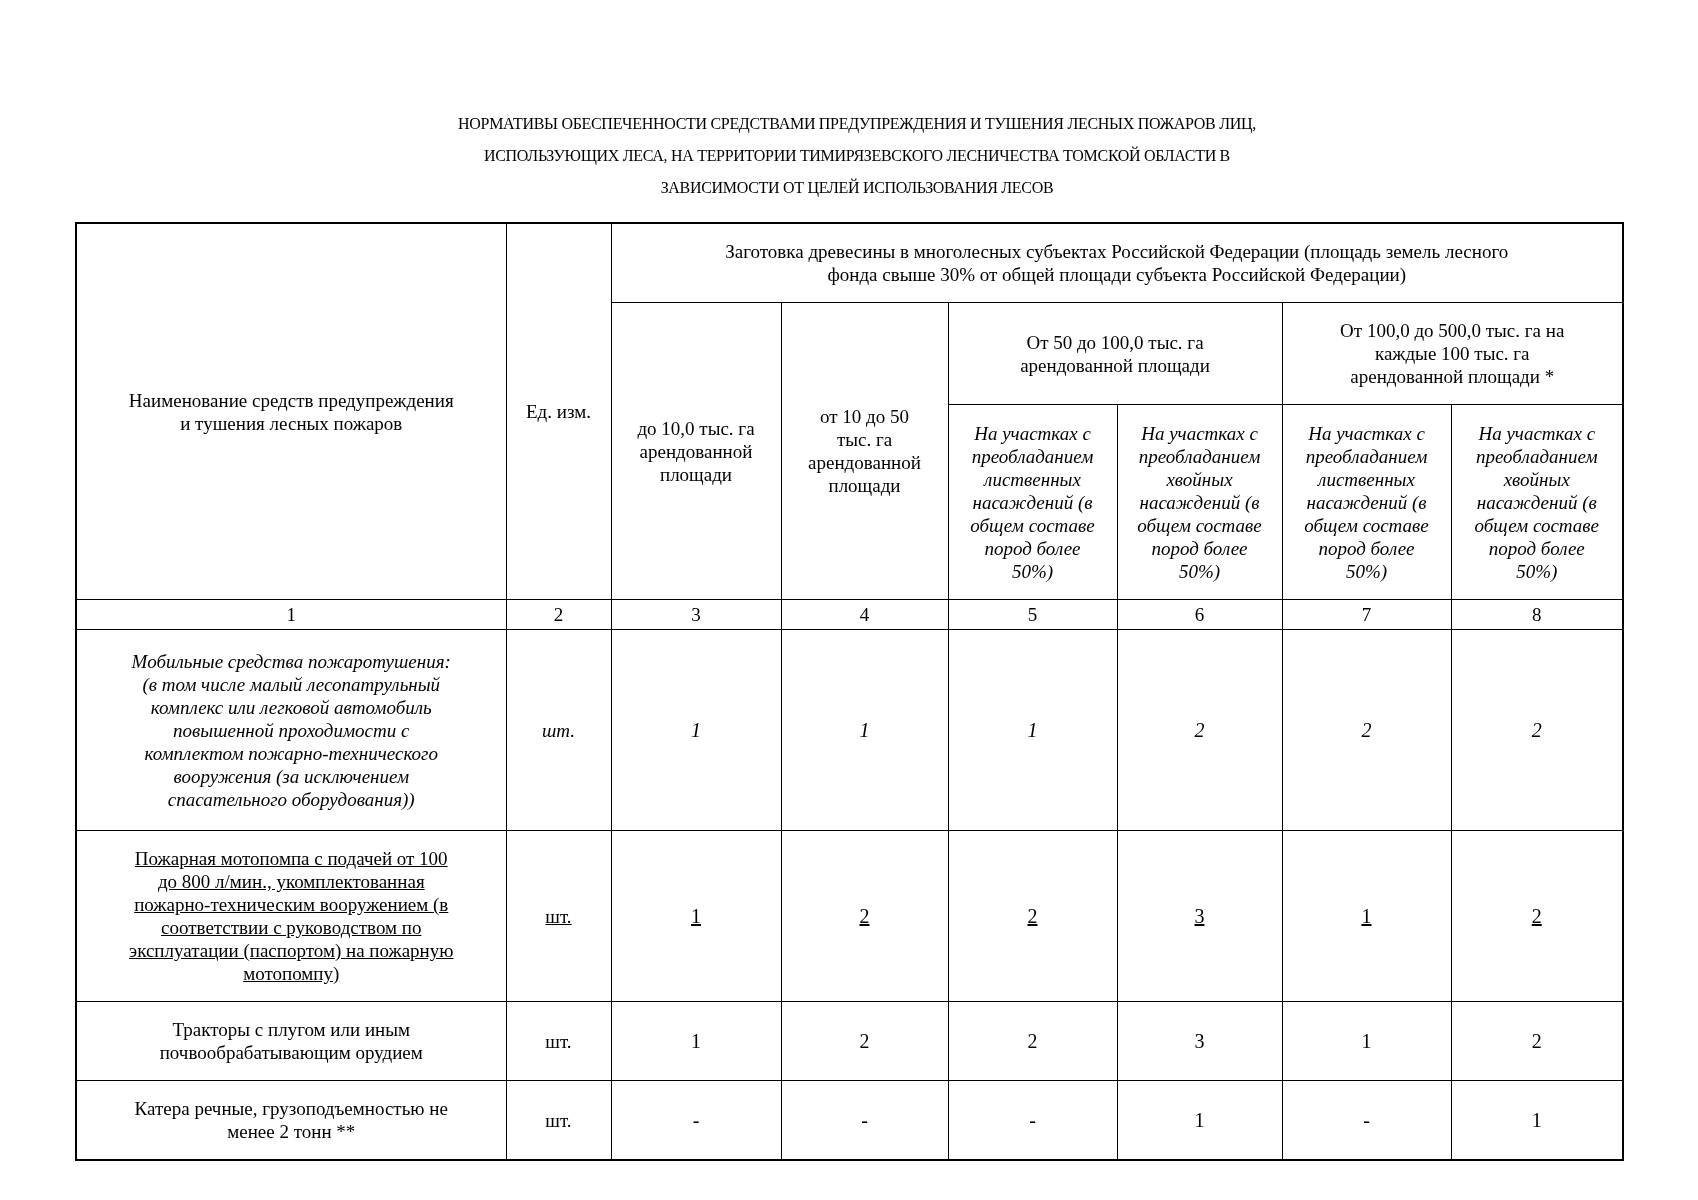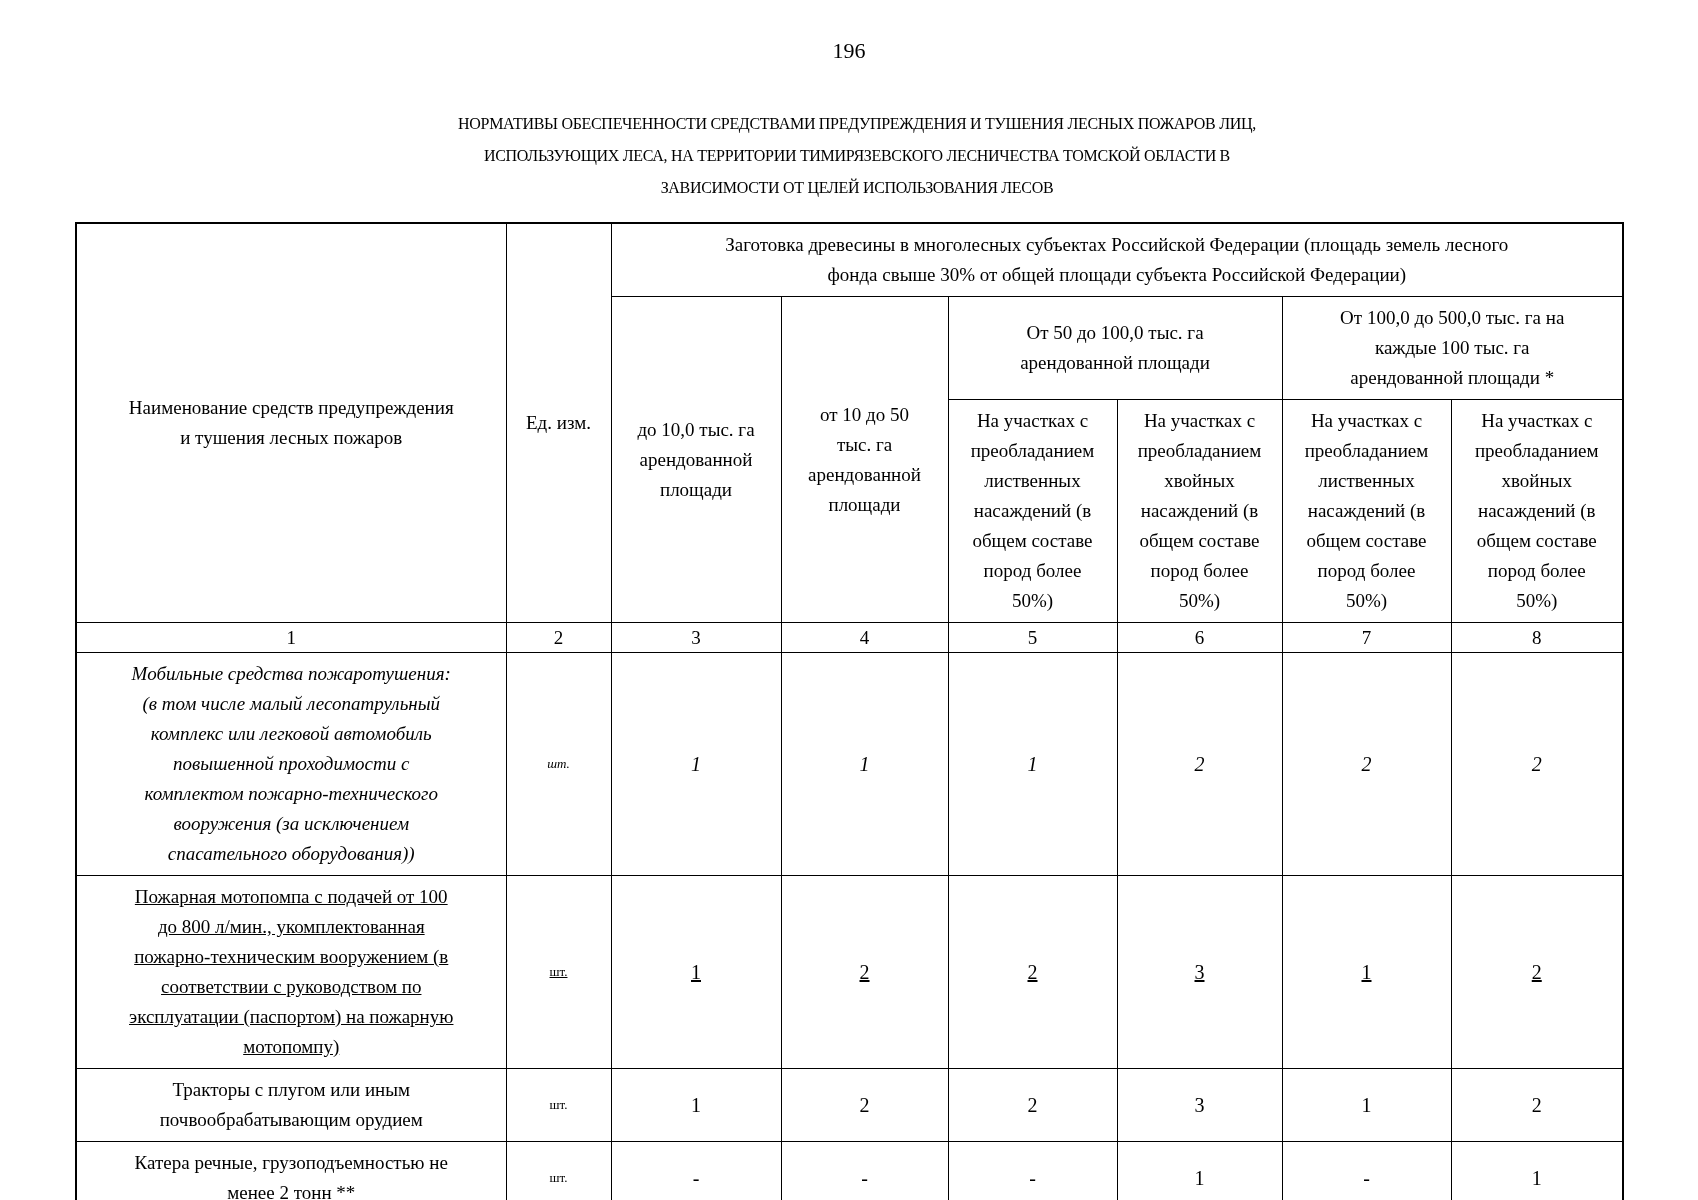--- a/index.html
+++ b/index.html
@@ -26,50 +26,49 @@
     width:1547px;
     border-collapse:collapse; table-layout:fixed;
     border:2px solid #000;
     font-size:19px;
   }
   .norms th, .norms td {
     border:1px solid #000;
     font-weight:normal;
     vertical-align:middle;
     text-align:center;
-    padding:6px 4px;
-    line-height:30px;
+    padding:16px 4px;
+    line-height:23px;
     overflow:hidden;
   }
   tr.row-a { height:70px; }
   tr.row-b { height:73px; }
   tr.row-c { height:195px; }
   tr.row-d { height:30px; }
   tr.data-1 { height:201px;font-style:italic; }
   tr.data-2 { height:157px;text-decoration:underline; }
   tr.data-3 { height:60px; }
   tr.data-4 { height:57px;margin-left:24px; }
   .group-top { line-height:28px; }
   .group-b { line-height:24px; }
-  .sub-h { line-height:27px; padding:2px 2px; }
+  .sub-h { line-height:27px; padding:2px 2px;font-style:italic; }
   .numrow td { line-height:22px; padding:0 2px; font-size:19px; }
   .name-cell {
     text-align:left;
     padding:2px 6px 2px 5px;
     line-height:26px;
   }
   .val-cell { font-size:20px; }
-  .unit-cell { font-size:13px; }
+  .unit-cell { font-size:19px; }
 </style>
 </head>
 <body>
 
 <div class="page">
 
-  <div class="pagenum">196</div>
 
   <div class="doc-title">НОРМАТИВЫ ОБЕСПЕЧЕННОСТИ СРЕДСТВАМИ ПРЕДУПРЕЖДЕНИЯ И ТУШЕНИЯ ЛЕСНЫХ ПОЖАРОВ ЛИЦ,<br>ИСПОЛЬЗУЮЩИХ ЛЕСА, НА ТЕРРИТОРИИ ТИМИРЯЗЕВСКОГО ЛЕСНИЧЕСТВА ТОМСКОЙ ОБЛАСТИ В<br>ЗАВИСИМОСТИ ОТ ЦЕЛЕЙ ИСПОЛЬЗОВАНИЯ ЛЕСОВ</div>
 
   <table class="norms">
     <colgroup>
       <col style="width:430px">
       <col style="width:105px">
       <col style="width:170px">
       <col style="width:167px">
       <col style="width:169px">

